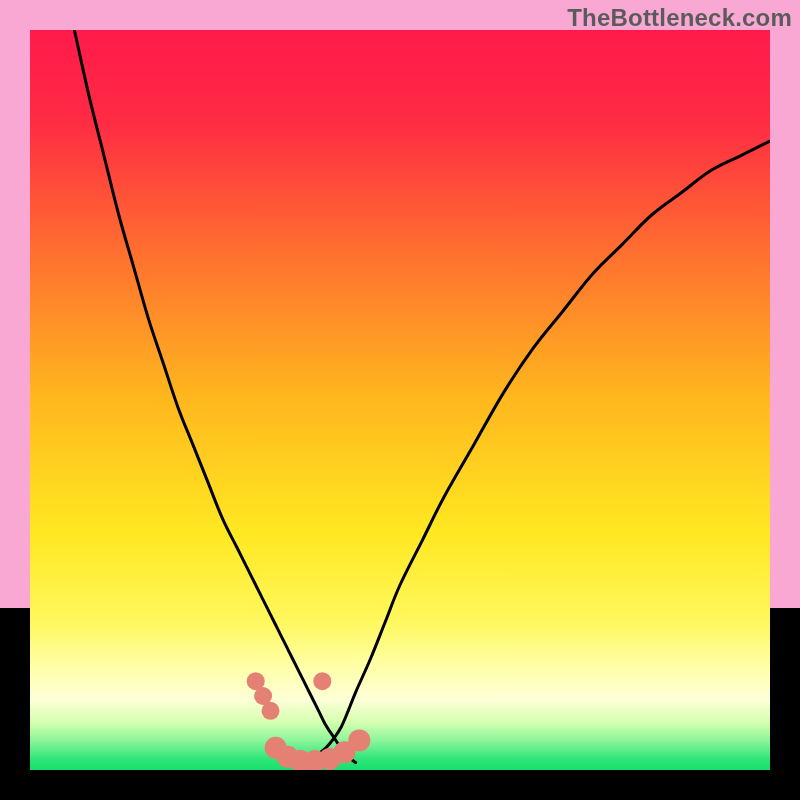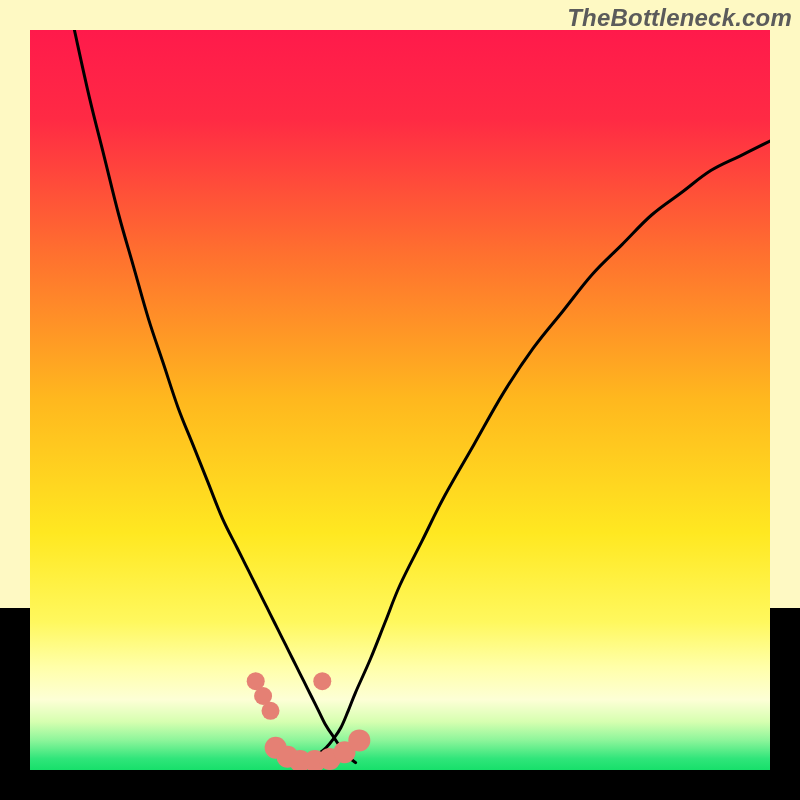--- a/index.html
+++ b/index.html
@@ -8,22 +8,21 @@
     width: 800px;
     height: 800px;
     overflow: hidden;
     background: #000;
     font-family: Arial, Helvetica, sans-serif;
   }
   .frame {
     position: absolute;
     left: 0; top: 0;
     width: 800px; height: 608px;
-    background: #fef9c3;
-    font-style: italic;
+    background: #f9a8d4;
   }
   .plot {
     position: absolute;
     left: 30px;
     top: 30px;
     width: 740px;
     height: 740px;
     overflow: hidden;
   }
   .watermark {

